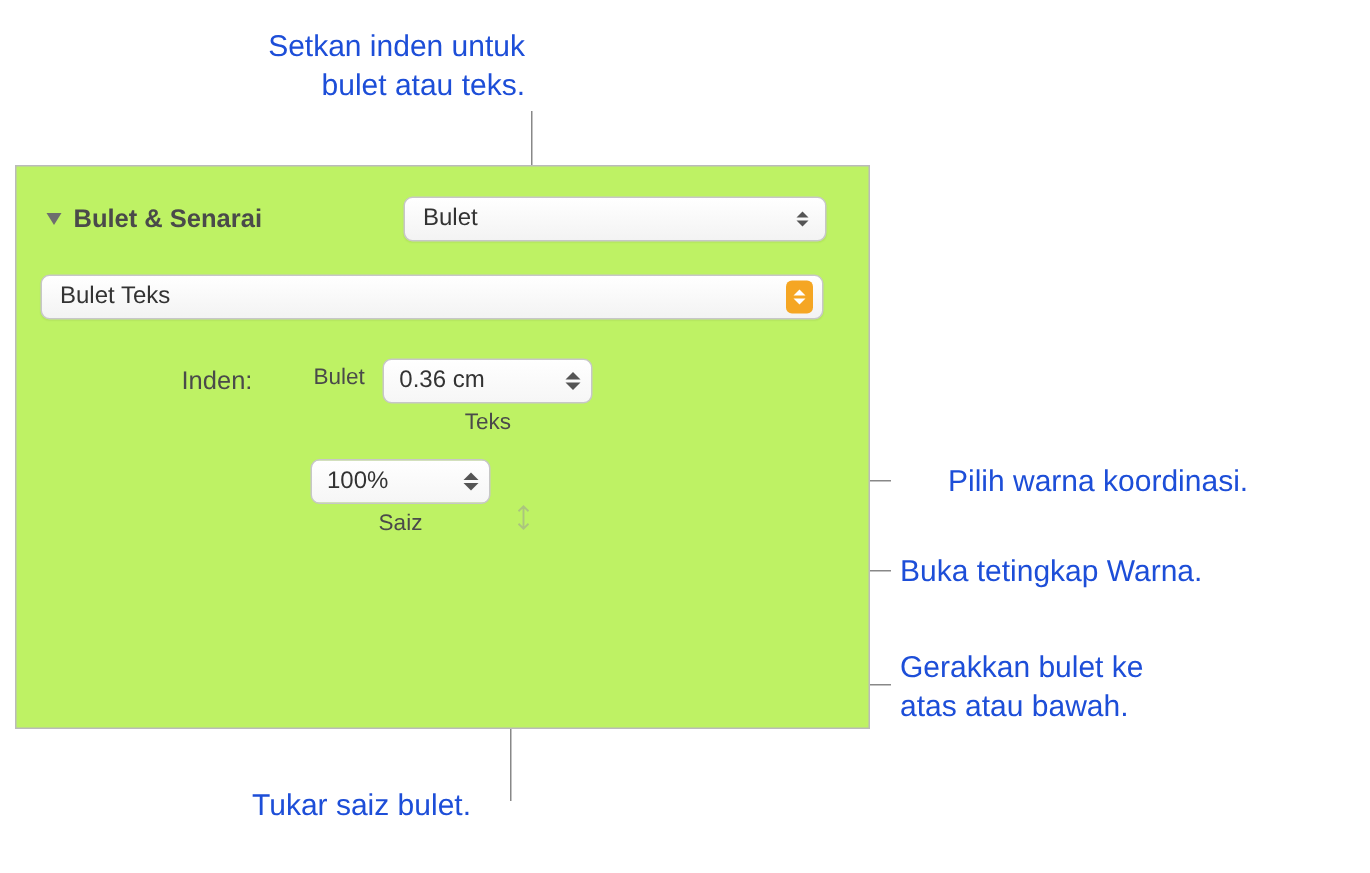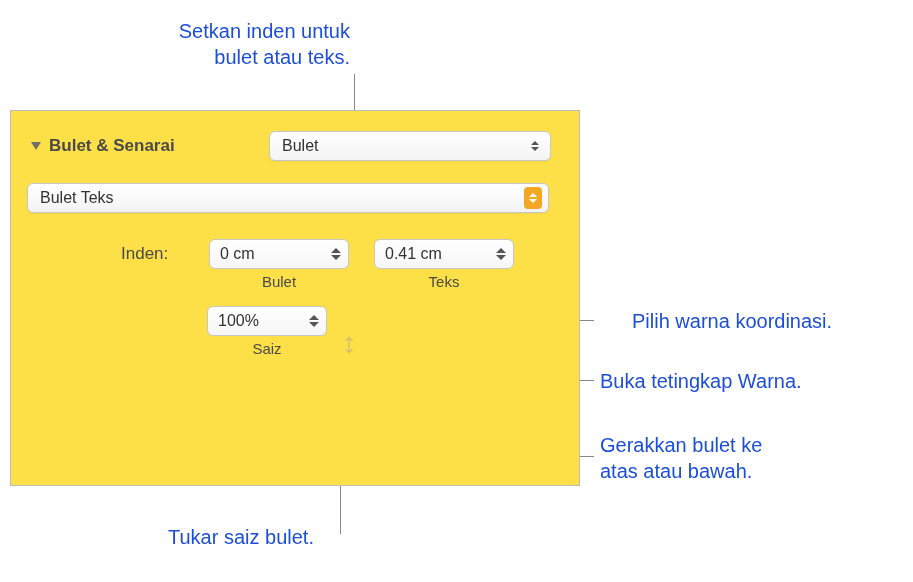--- a/index.html
+++ b/index.html
@@ -14,21 +14,21 @@
     }
     .callout { position: absolute; font-size: 20px; color: #1d4ed8; line-height: 1.3; }
     .callout.right { text-align: right; }
     .panel {
       position: absolute;
       left: 10px;
       top: 110px;
       width: 570px;
       height: 376px;
       border: 1px solid #bbb;
-      background: #fde047;
+      background: #bef264;
       padding: 20px 28px 20px 14px;
     }
     .row { display: flex; align-items: center; margin-bottom: 12px; }
     .section-header { display:flex; align-items:center; gap:6px;}
     .disclosure {
       width: 0; height: 0;
       border-left: 5px solid transparent;
       border-right: 5px solid transparent;
       border-top: 8px solid #6e6e6e;
       margin-left: 6px;
@@ -55,21 +55,21 @@
       display:flex; flex-direction:column; align-items:center; justify-content:center;
       gap:2px;
     }
     .chevrons.orange { background: #f5a623; }
     .chevrons .up, .chevrons .down { width:0;height:0;border-left:4px solid transparent;border-right:4px solid transparent;}
     .chevrons .up { border-bottom:4px solid #555;}
     .chevrons .down { border-top:4px solid #555;}
     .chevrons.orange .up { border-bottom:4px solid #fff;}
     .chevrons.orange .down { border-top:4px solid #fff;}
     .full-dropdown-row { padding: 4px 2px; margin-top: 18px; margin-bottom: 22px; }
-    .inden-row { display:flex; align-items:flex-start; gap:25px; padding-left: 92px; margin-bottom:16px;}
+    .inden-row { display:flex; align-items:flex-start; gap:12px; padding-left: 92px; margin-bottom:16px;}
     .field-label { font-size: 17px; color:#4a4a4a; }
     .label-right { width: 86px; text-align:right; padding-top:5px;}
     .stepper-field {
       display:flex; align-items:center; gap:4px;
       background: linear-gradient(#fff,#f6f6f6);
       border:1px solid #c7c7c7; border-radius:6px;
       height:30px; padding:0 2px 0 10px;
       font-size:16px; color:#333; min-width: 140px;
       justify-content: space-between;
     }
@@ -152,32 +152,25 @@
       <span class="chevrons orange">
           <span class="up"></span>
           <span class="down"></span>
         </span>
     </div>
   </div>
 
   <div class="inden-row">
     <div class="field-label label-right" style="width:auto;position:absolute;left:110px;">Inden:</div>
     <div class="fieldcol" style="margin-left:92px;">
-      <div class="stepper-field">
-        <span>0 cm</span>
-        <span class="stepper">
-            <span class="up"></span>
-            <span class="down"></span>
-          </span>
-      </div>
       <div class="sublabel">Bulet</div>
     </div>
     <div class="fieldcol">
       <div class="stepper-field">
-        <span>0.41 cm</span>
+        <span>0.36 cm</span>
         <span class="stepper">
             <span class="up"></span>
             <span class="down"></span>
           </span>
       </div>
       <div class="sublabel">Teks</div>
     </div>
   </div>
 
 

